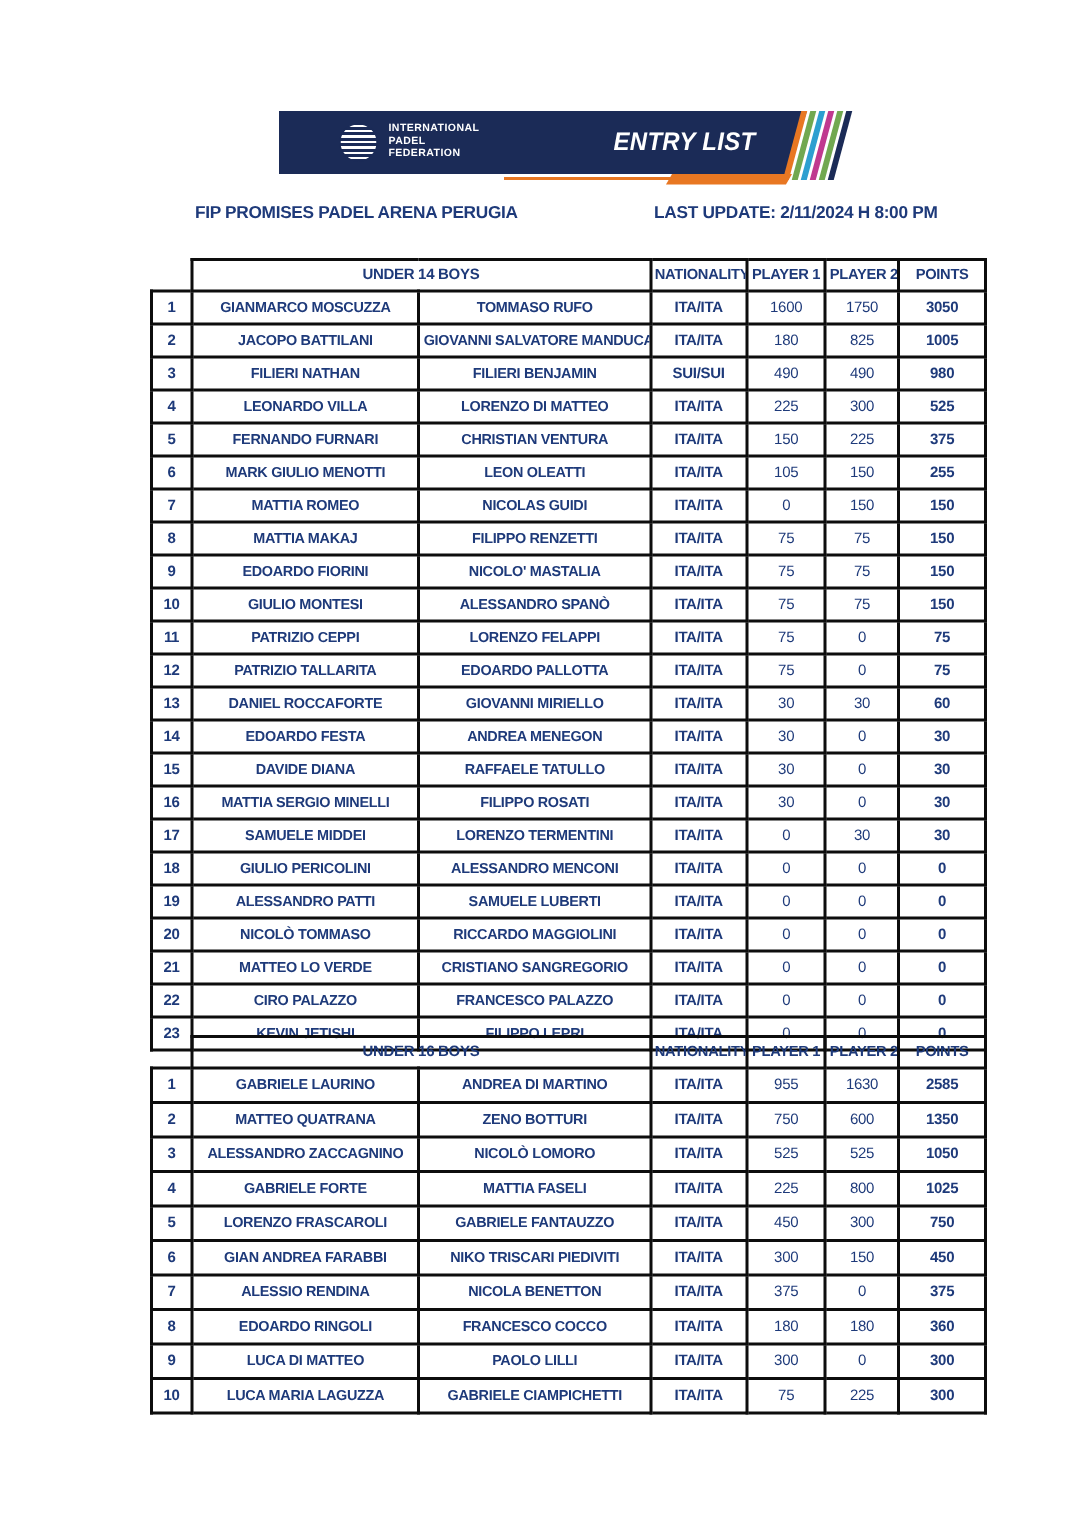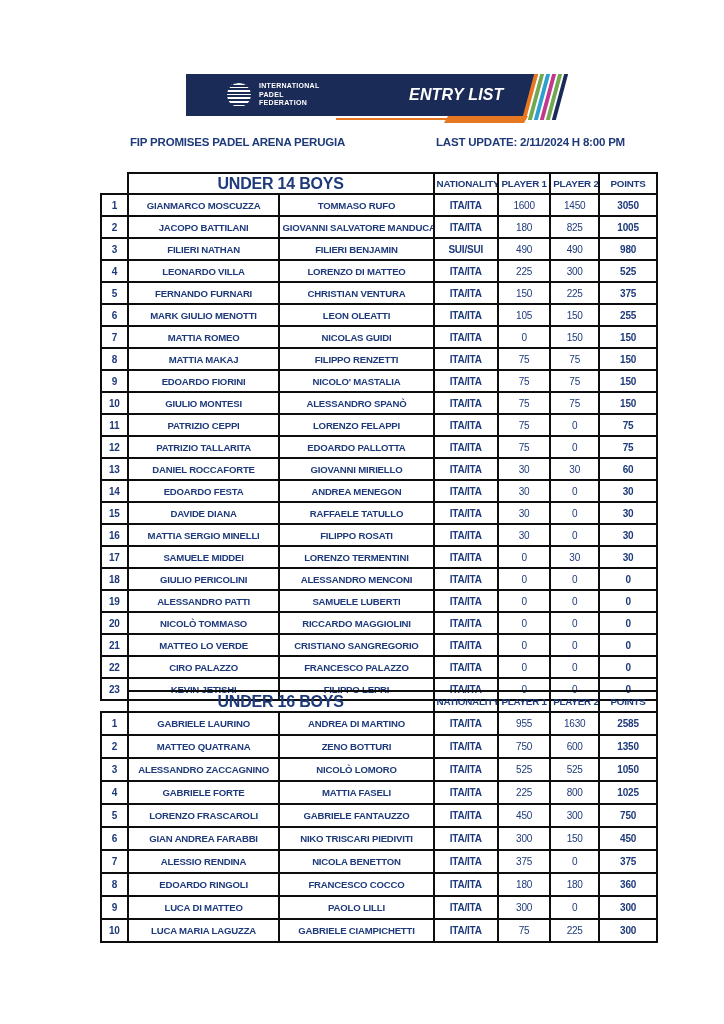--- a/index.html
+++ b/index.html
@@ -75,21 +75,21 @@
     border:2px solid var(--line);
     color:var(--ink);
     text-align:center;vertical-align:middle;
     font-size:10px;font-weight:bold;letter-spacing:-.2px;
     padding:0 2px;overflow:hidden;white-space:nowrap;
   }
   thead tr{height:21px;}
   .t1 tbody tr{height:22px;}
   .t2 tbody tr{height:23px;}
   td.corner{border:none;background:transparent;}
-  td.title{font-size:16px;}
+  td.title{font-size:10px;}
   th.colhead{font-size:9.8px;}
   td.name{font-size:9.6px;}
   td.pts{font-weight:normal;font-size:10px;}
   td.total{font-weight:bold;margin-top:39px;}
   td.rownum{font-size:10px;}
 </style>
 </head>
 <body>
 
 <div class="page">
@@ -144,21 +144,21 @@
             <th class="colhead">POINTS</th>
           </tr>
         </thead>
       <tbody>
           <tr>
             <td class="rownum">1</td>
             <td class="name">GIANMARCO MOSCUZZA</td>
             <td class="name">TOMMASO RUFO</td>
             <td class="nat">ITA/ITA</td>
             <td class="pts">1600</td>
-            <td class="pts">1450</td>
+            <td class="pts">1750</td>
             <td class="total">3050</td>
           </tr>
           <tr>
             <td class="rownum">2</td>
             <td class="name">JACOPO BATTILANI</td>
             <td class="name">GIOVANNI SALVATORE MANDUCA</td>
             <td class="nat">ITA/ITA</td>
             <td class="pts">180</td>
             <td class="pts">825</td>
             <td class="total">1005</td>

